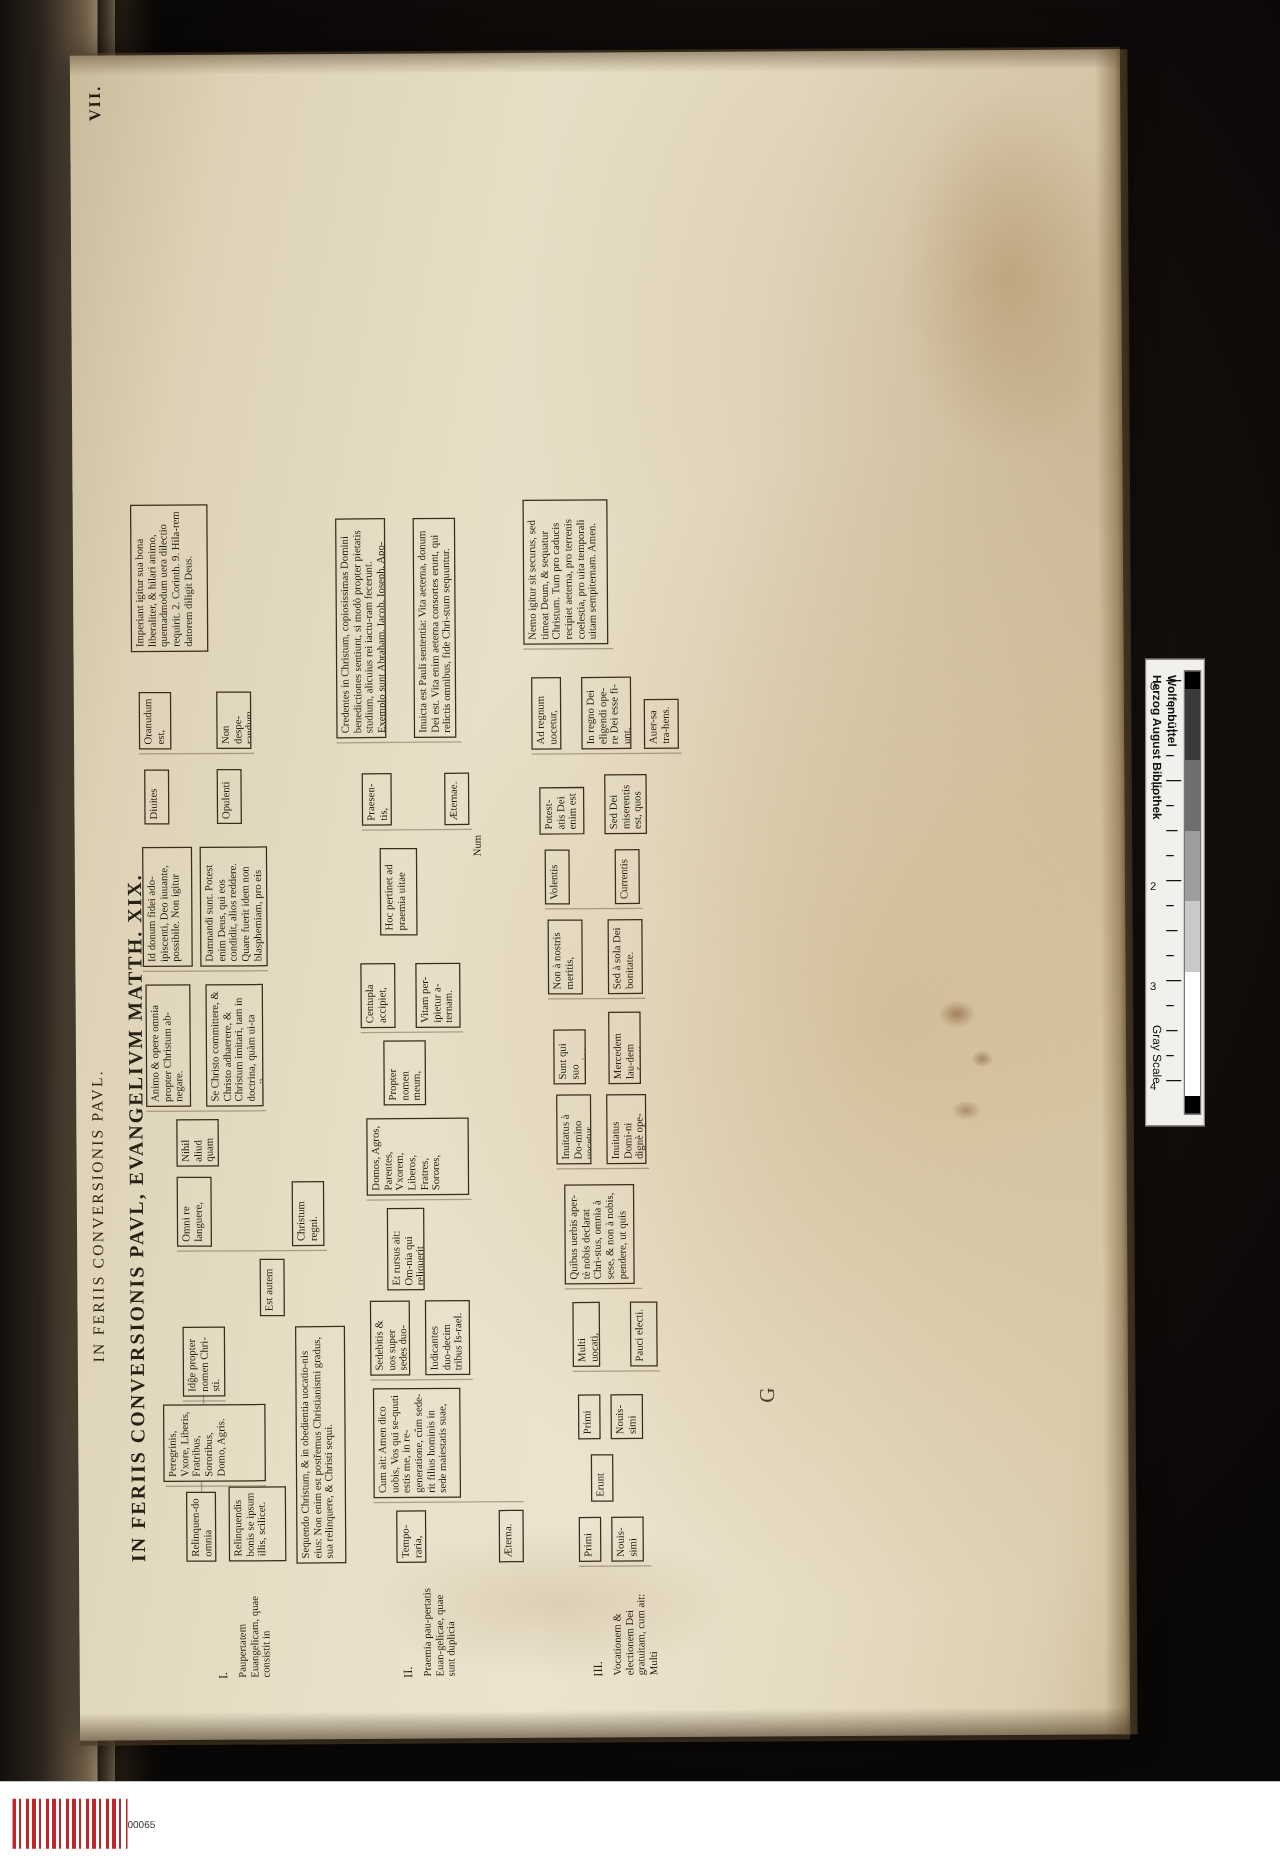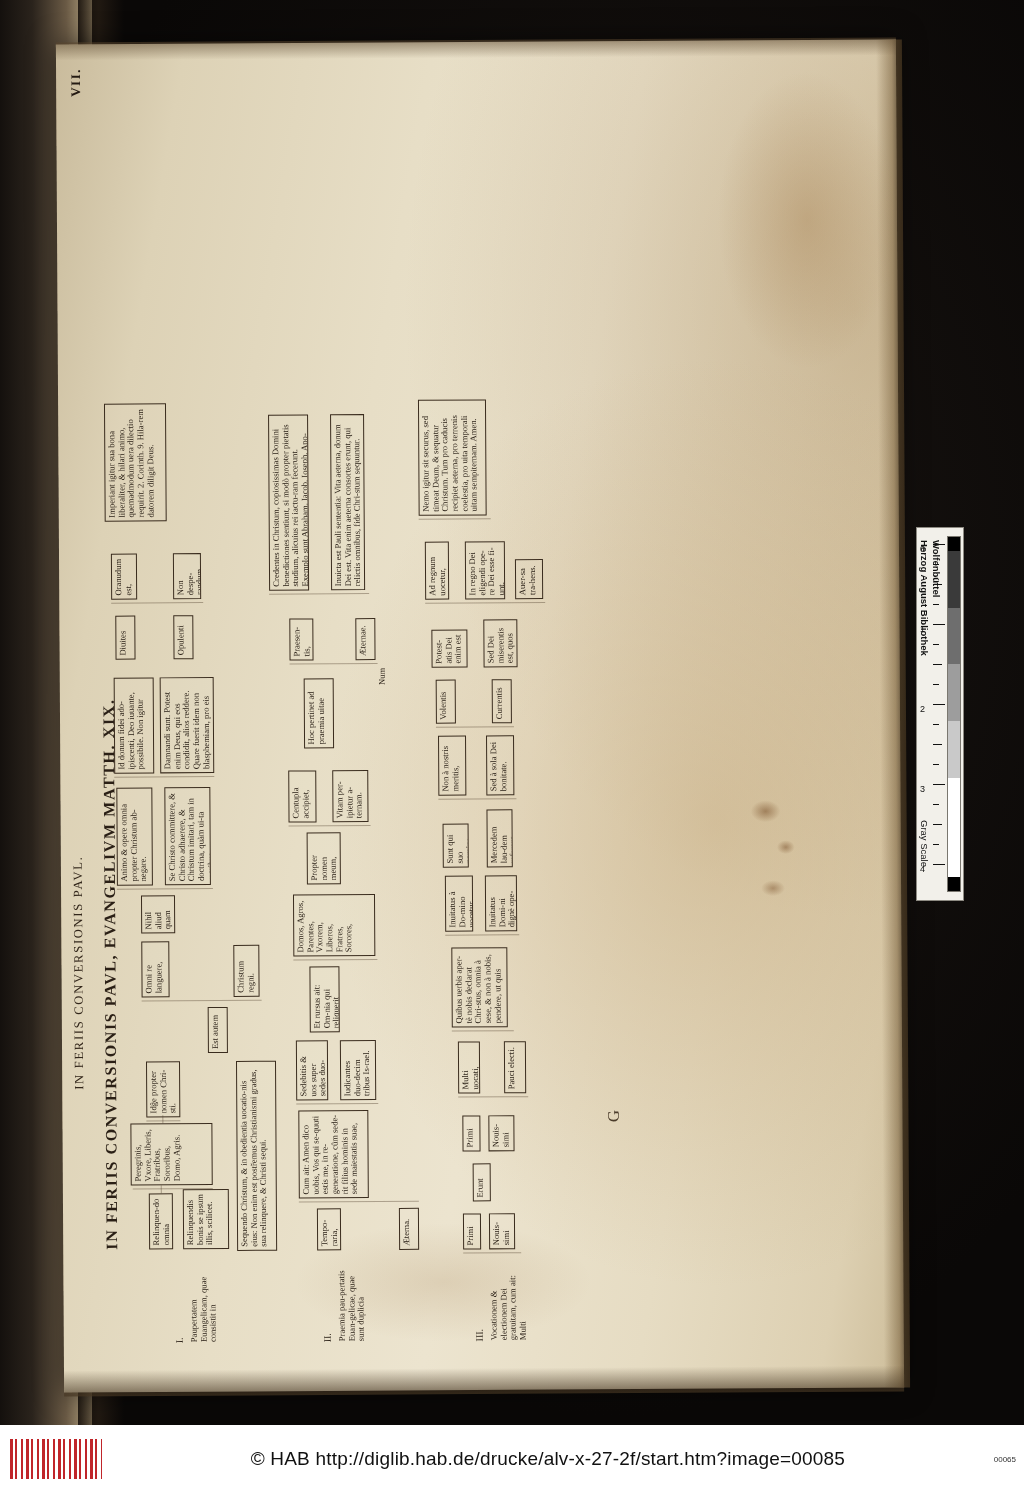--- a/index.html
+++ b/index.html
@@ -248,15 +248,14 @@
     <div class="tnum" style="left:3px;top:16px;">0</div>
     <div class="tnum" style="left:3px;top:96px;">1</div>
     <div class="tnum" style="left:3px;top:176px;">2</div>
     <div class="tnum" style="left:3px;top:256px;">3</div>
     <div class="tnum" style="left:3px;top:336px;">4</div>
   </div>
 </div>
 
 <div id="credit">
   <div id="barcode"></div>
-  <div id="crtext">© HAB http://diglib.hab.de/drucke/alv-x-27-2f/start.htm?image=00085</div>
   <div id="crright">00065</div>
 </div>
 
 </body></html>

